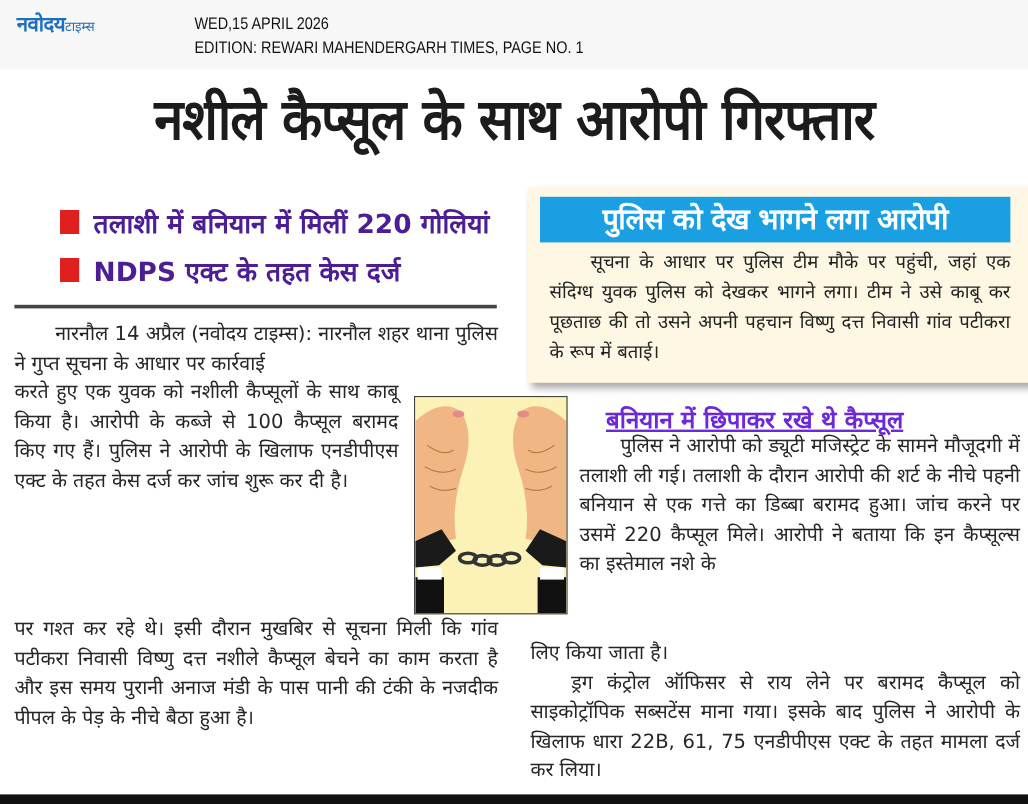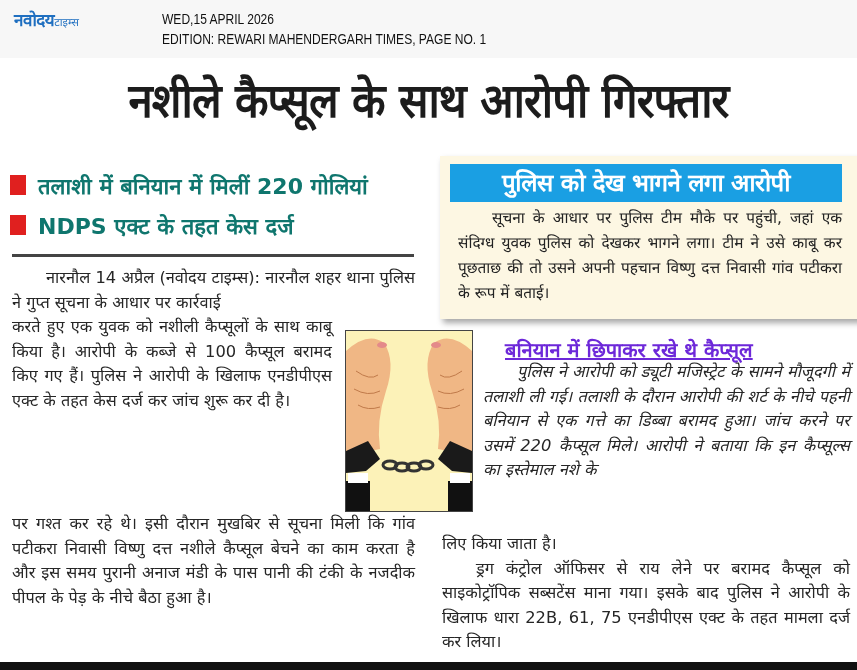--- a/index.html
+++ b/index.html
@@ -23,22 +23,23 @@
   }
   .headline {
     position:absolute; left:0; top:62px; width:857px; text-align:center;
     font-family:"DejaVu Sans", sans-serif; font-weight:bold; font-size:47px; line-height:78px;
     color:#1c1c1c; letter-spacing:-1px; white-space:nowrap;
     transform:scaleX(0.93);
   }
   .bullets { position:absolute; left:10px; top:168px; }
   .bullet {
     display:flex; align-items:center; height:34px; margin-bottom:6px;
-    font-family:"DejaVu Sans", sans-serif; font-weight:bold; font-size:22px; color:#0f766e;
+    font-family:"DejaVu Sans", sans-serif; font-weight:bold; font-size:22px; color:#4c1d95;
     white-space:nowrap;
+    margin-left:40px;
   }
   .bullet .sq { width:16px; height:20px; background:#e0201f; margin-right:12px; display:inline-block; }
   .rule { position:absolute; left:12px; top:254px; width:402px; height:3px; background:#444; }
 
   .sidebox {
     position:absolute; left:440px; top:156px; width:412px; height:163px;
     background:#fdf7e3; box-shadow:3px 4px 6px rgba(0,0,0,0.35);padding-left:36px;
   }
   .sidebox .bar {
     position:absolute; left:10px; top:8px; width:392px; height:38px; background:#1a9fe3;
@@ -127,21 +128,21 @@
     </g>
     <rect x="0" y="150" width="24" height="30" fill="#111"></rect>
     <rect x="102" y="150" width="24" height="30" fill="#111"></rect>
     <rect x="2" y="142" width="20" height="10" fill="#fff"></rect>
     <rect x="104" y="142" width="20" height="10" fill="#fff"></rect>
   </svg>
 </div>
 
 <div class="subhead">बनियान में छिपाकर रखे थे कैप्सूल</div>
 
-<div class="col" style="left:483px; top:360px; width:367px;font-style:italic;">
+<div class="col" style="left:483px; top:360px; width:367px;">
   <span class="indent"></span><span>पुलिस ने आरोपी को ड्यूटी मजिस्ट्रेट के सामने मौजूदगी में तलाशी ली गई। तलाशी के दौरान आरोपी की शर्ट के नीचे पहनी बनियान से एक गत्ते का डिब्बा बरामद हुआ। जांच करने पर उसमें 220 कैप्सूल मिले। आरोपी ने बताया कि इन कैप्सूल्स का इस्तेमाल नशे के</span>
 </div>
 <div class="col" style="left:442px; top:532px; width:408px;">
   <span>लिए किया जाता है।</span><br>
   <span class="indent"></span><span>ड्रग कंट्रोल ऑफिसर से राय लेने पर बरामद कैप्सूल को साइकोट्रॉपिक सब्सटेंस माना गया। इसके बाद पुलिस ने आरोपी के खिलाफ धारा 22B, 61, 75 एनडीपीएस एक्ट के तहत मामला दर्ज कर लिया।</span>
 </div>
 
 <div class="bottomrule"></div>
 
 </body></html>

